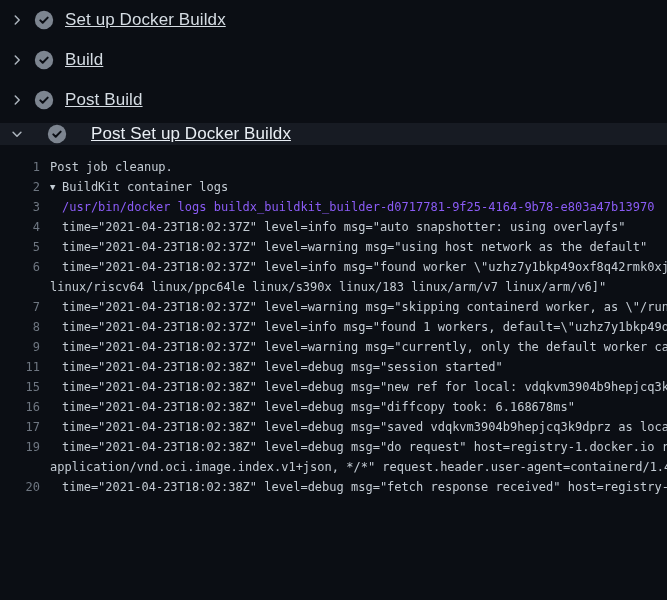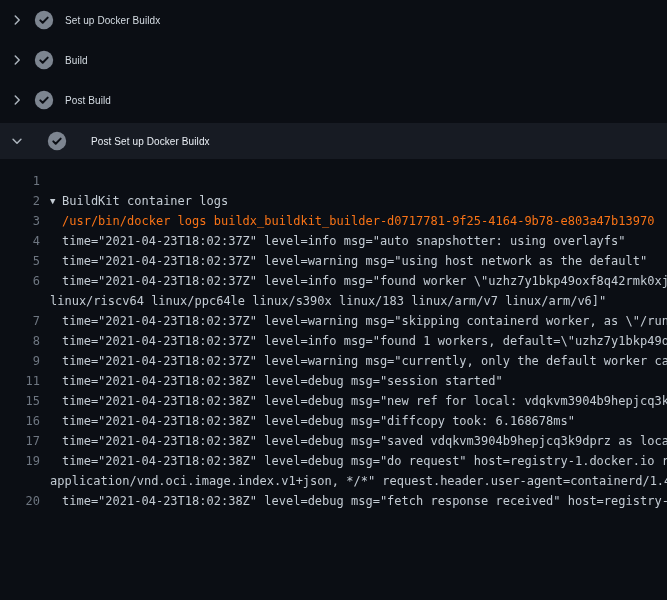--- a/index.html
+++ b/index.html
@@ -9,53 +9,53 @@
     font-family:"Liberation Sans", sans-serif;
     -webkit-font-smoothing:antialiased;
   }
   
   .steps{width:667px;}
   .step-row{
     height:40px;display:flex;align-items:center;
     cursor:pointer;
   }
   .step-row.active{
-    height:36px;margin:3px 0;
+    height:22px;margin:3px 0;
     background:#171b23;
     gap:13px;
   }
   .step-chevron{
     width:16px;height:16px;flex:0 0 16px;
     margin-left:9px;display:flex;align-items:center;justify-content:center;
   }
   .step-check{
     width:20px;height:20px;flex:0 0 20px;
     margin-left:9px;
   }
   .step-label{
     margin-left:11px;
-    font-size:10px;color:#d5dce3;letter-spacing:.1px;
+    font-size:17px;color:#d5dce3;letter-spacing:.1px;text-decoration:underline;
   }
   .step-row.active .step-label{color:#e9eef4;}
   
   .log{
     padding-top:9px;
     font-family:"DejaVu Sans Mono", monospace;
     font-size:12px;line-height:20px;
   }
   .log-row{display:flex;white-space:pre;height:20px;}
   .log-num{
     flex:0 0 40px;text-align:right;
     color:#6e7681;cursor:pointer;user-select:none;
   }
   .log-text{
     margin-left:10px;color:#c4ccd4;overflow:hidden;
   }
   .log-text.indent1{padding-left:12px;}
-  .log-text.command{color:#f97316;}
+  .log-text.command{color:#8b5cf6;}
   .group-marker{color:#c4ccd4;cursor:pointer;font-size:9px;display:inline-block;width:12px;vertical-align:1px;}
 </style>
 </head>
 <body>
 
 <div class="steps">
 
   <div class="step-row">
     <span class="step-chevron">
       <svg width="14" height="14" viewBox="0 0 16 16">
@@ -112,21 +112,21 @@
           <circle cx="10" cy="10" r="9.2" fill="#7d8590"></circle>
           <path d="M6.3 10.4l2.4 2.4 5-5.2" fill="none" stroke="#0b0e14" stroke-width="2" stroke-linecap="round" stroke-linejoin="round"></path>
         </svg>
     </span>
     <span class="step-label">Post Set up Docker Buildx</span>
   </div>
 
 </div>
 
 <div class="log" id="log">
-    <div class="log-row"><span class="log-num">1</span></div>
+    <div class="log-row"><span class="log-num">1</span><span class="log-text ">Post job cleanup.</span></div>
     <div class="log-row"><span class="log-num">2</span><span class="log-text "><span class="group-marker">▼</span><span>BuildKit container logs</span></span></div>
     <div class="log-row"><span class="log-num">3</span><span class="log-text command indent1">/usr/bin/docker logs buildx_buildkit_builder-d0717781-9f25-4164-9b78-e803a47b13970</span></div>
     <div class="log-row"><span class="log-num">4</span><span class="log-text indent1">time="2021-04-23T18:02:37Z" level=info msg="auto snapshotter: using overlayfs"</span></div>
     <div class="log-row"><span class="log-num">5</span><span class="log-text indent1">time="2021-04-23T18:02:37Z" level=warning msg="using host network as the default"</span></div>
     <div class="log-row"><span class="log-num">6</span><span class="log-text indent1">time="2021-04-23T18:02:37Z" level=info msg="found worker \"uzhz7y1bkp49oxf8q42rmk0xj</span></div>
     <div class="log-row"><span class="log-num"></span><span class="log-text ">linux/riscv64 linux/ppc64le linux/s390x linux/183 linux/arm/v7 linux/arm/v6]"</span></div>
     <div class="log-row"><span class="log-num">7</span><span class="log-text indent1">time="2021-04-23T18:02:37Z" level=warning msg="skipping containerd worker, as \"/run</span></div>
     <div class="log-row"><span class="log-num">8</span><span class="log-text indent1">time="2021-04-23T18:02:37Z" level=info msg="found 1 workers, default=\"uzhz7y1bkp49o</span></div>
     <div class="log-row"><span class="log-num">9</span><span class="log-text indent1">time="2021-04-23T18:02:37Z" level=warning msg="currently, only the default worker ca</span></div>
     <div class="log-row"><span class="log-num">11</span><span class="log-text indent1">time="2021-04-23T18:02:38Z" level=debug msg="session started"</span></div>

